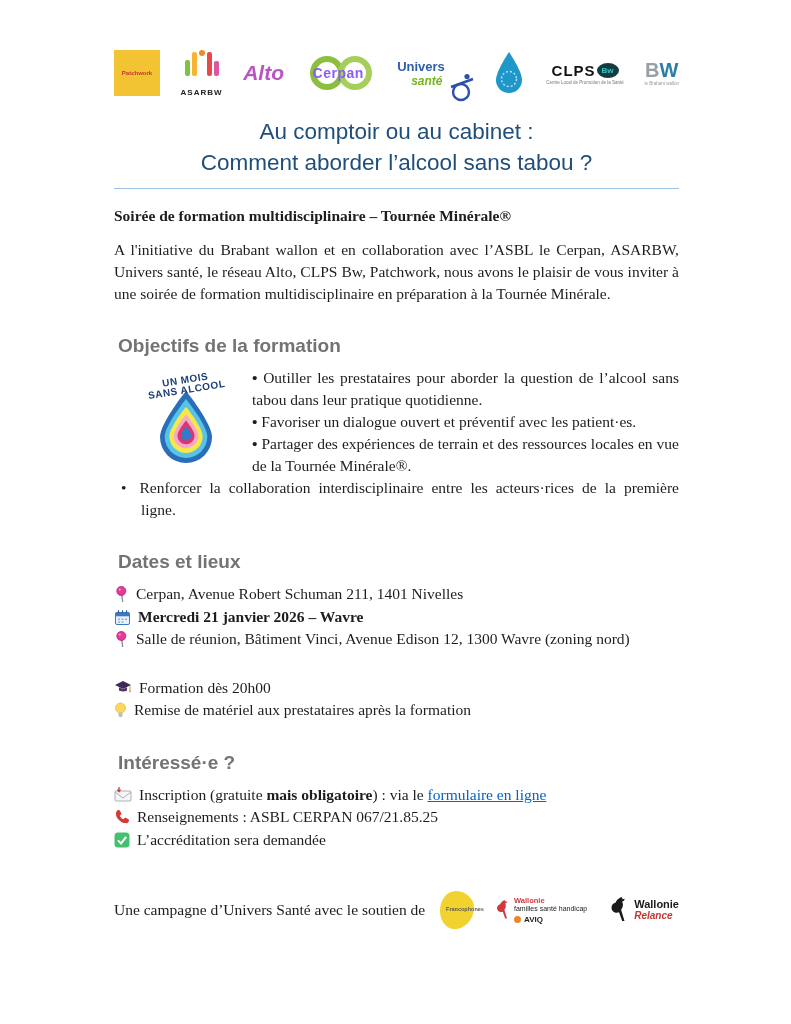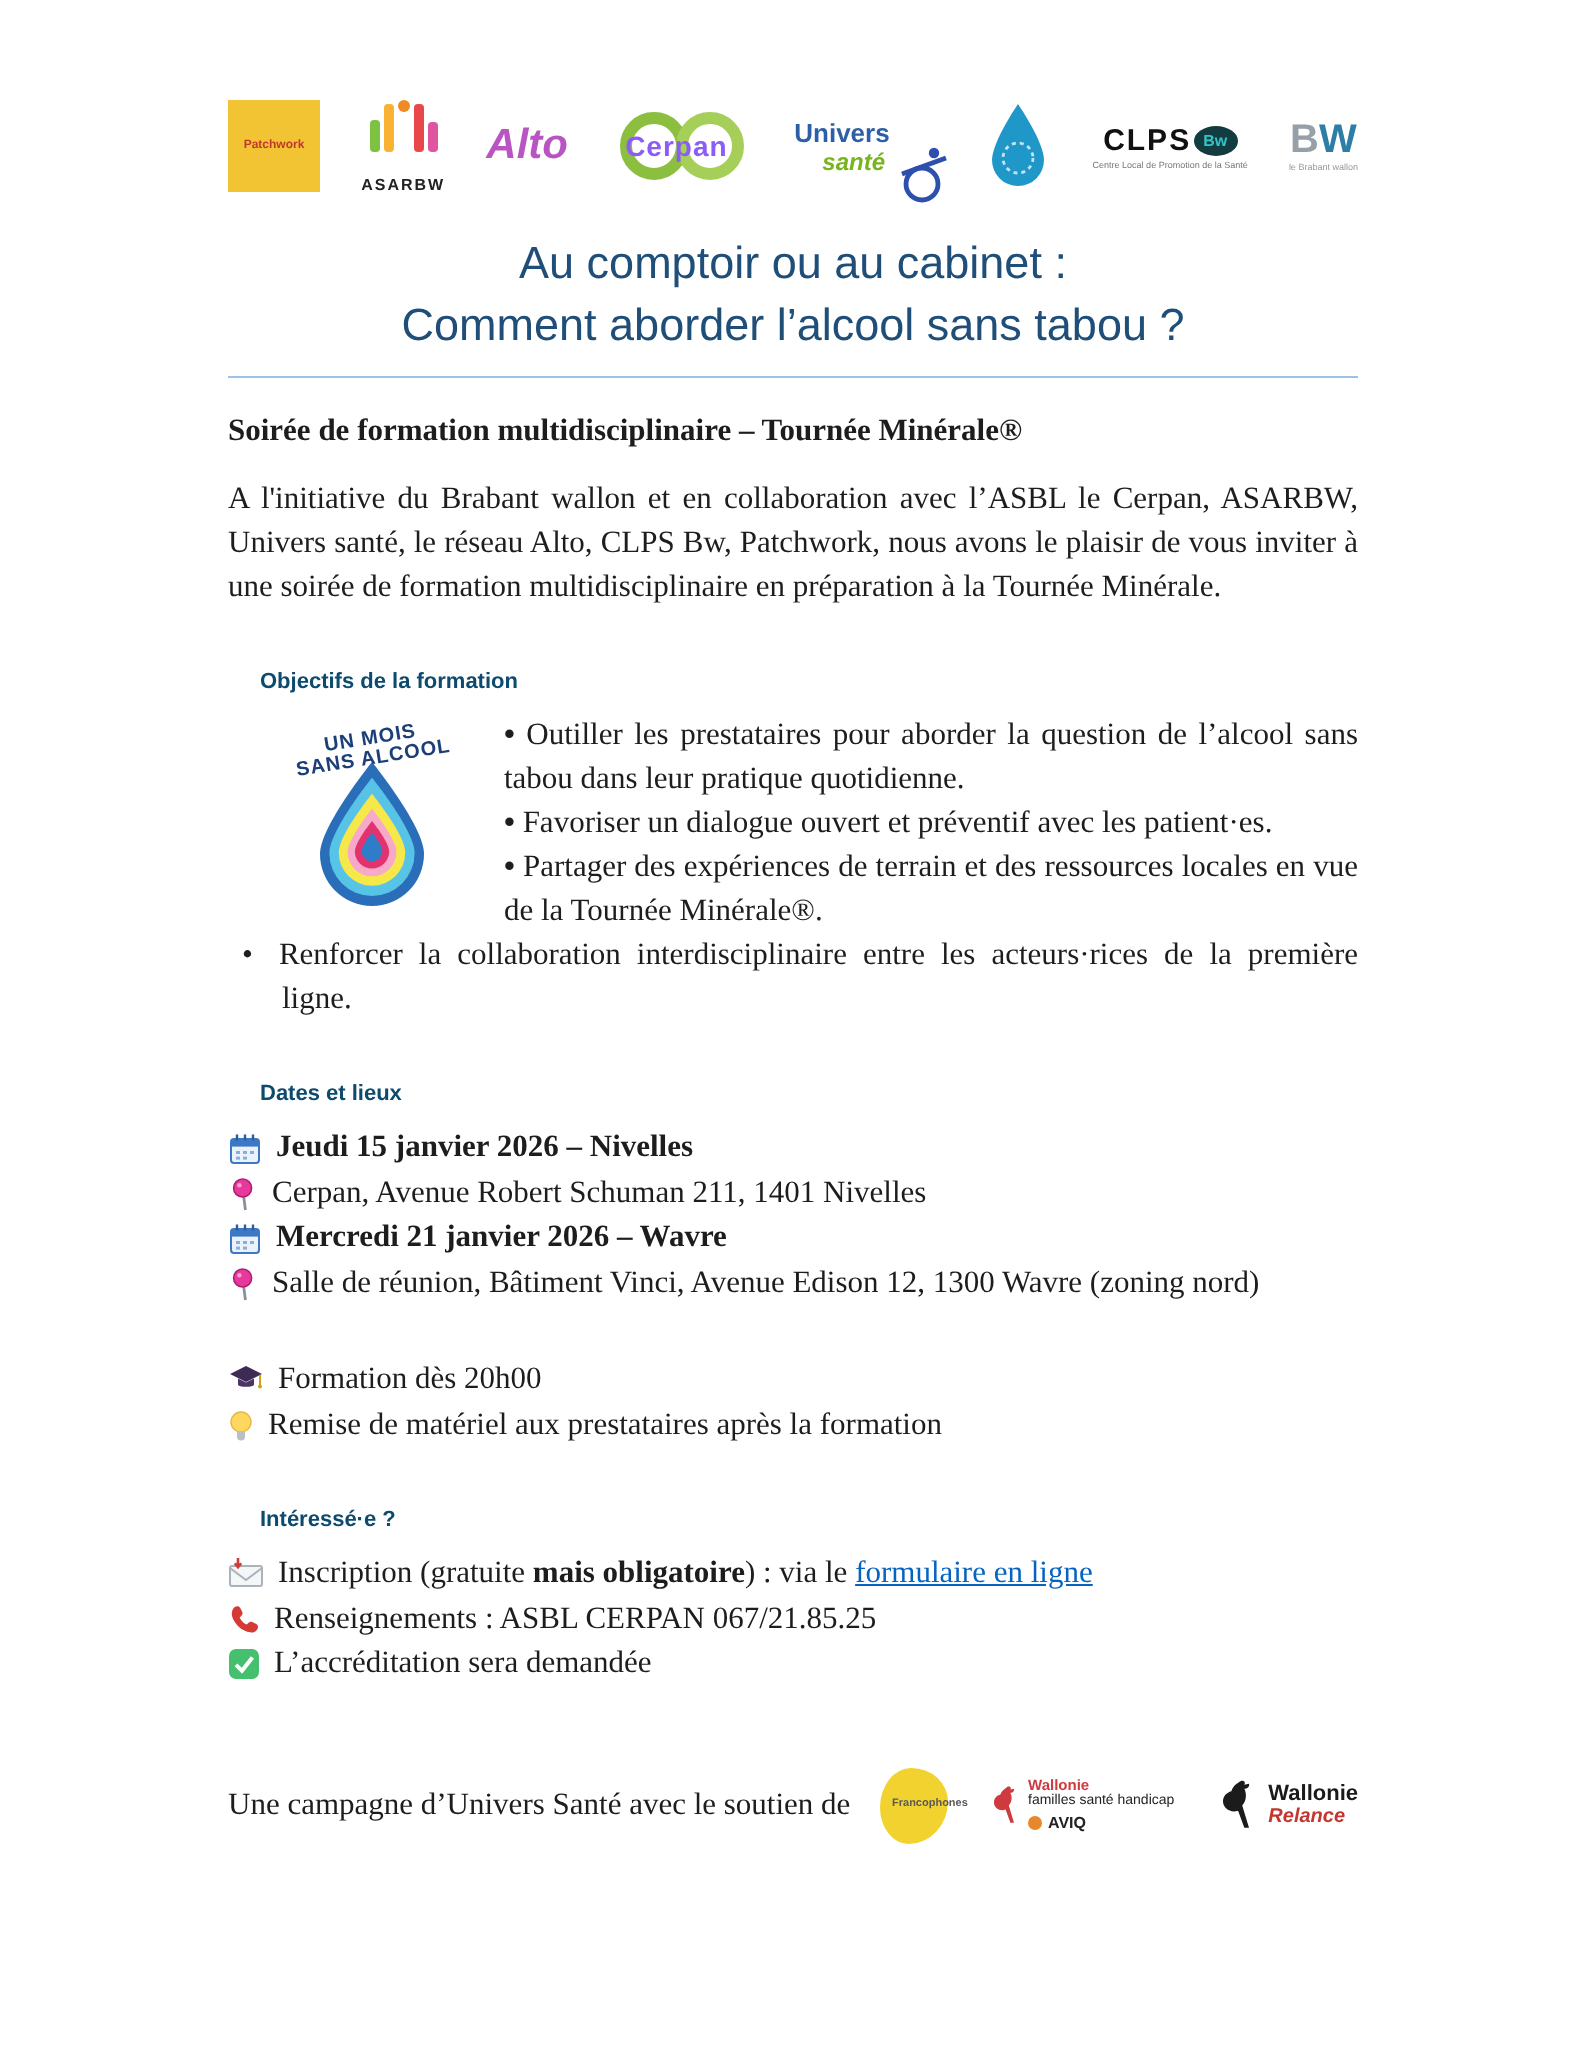--- a/index.html
+++ b/index.html
@@ -32,21 +32,21 @@
   .logo-bw .b { color:#98a0a7; } .logo-bw .w { color:#2d7ea6; }
   .logo-bw .bw-sub { font-size:4.5px; color:#999; margin-top:2px; }
 
   
   .title { text-align:center; font-family:"Liberation Sans", sans-serif; font-weight:400; color:#1f4e79; font-size:22.5px; line-height:31px; margin:16px 0 0 0; }
   .title-rule { border:none; border-top:1.5px solid #9cc3e5; margin:10px 0 0 0; }
 
   .subtitle { font-weight:bold; font-size:15.5px; margin:18px 0 0 0; }
   .intro-par { font-size:15.5px; line-height:22px; text-align:justify; margin:14px 0 0 0; }
 
-  h2.sec { font-family:"Liberation Sans", sans-serif; color:#0c4a6e; font-size:11px; font-weight:bold; margin:30px 0 10px 16px; }
+  h2.sec { font-family:"Liberation Sans", sans-serif; color:#737373; font-size:19px; font-weight:bold; margin:30px 0 10px 4px; }
 
   
   .objectives { font-size:15.5px; line-height:22px; }
   .umsa { float:left; width:100px; height:102px; margin:4px 16px 4px 22px; position:relative; }
   .umsa svg { position:absolute; left:0; top:0; }
   .umsa .umsa-text { position:absolute; left:2px; top:4px; transform:rotate(-9deg); font-family:"Liberation Sans", sans-serif; font-weight:bold; color:#1c3f77; font-size:10px; line-height:10px; text-align:center; width:96px; letter-spacing:.5px; }
   ul.obj-list { margin:0; padding:0; list-style:none; }
   ul.obj-list li { text-align:justify; }
   ul.obj-list li::before { content:"\2022\00a0"; font-weight:bold; }
   ul.obj-outer { margin:0; padding:0; list-style:none; }
@@ -180,37 +180,20 @@
       <li>Partager des expériences de terrain et des ressources locales en vue de la Tournée Minérale®.</li>
     </ul>
     <ul class="obj-outer">
       <li>Renforcer la collaboration interdisciplinaire entre les acteurs·rices de la première ligne.</li>
     </ul>
     <div style="clear:both"></div>
   </div>
 
   <h2 class="sec">Dates et lieux</h2>
   <div class="events">
-    <p class="iline bold">
-      <span class="ico">
-        <svg width="17" height="17" viewBox="0 0 17 17">
-            <rect x="1.5" y="3.5" width="14" height="12" rx="1.5" fill="#eaf3fb" stroke="#3c78c3"></rect>
-            <path d="M1.5 3.5 h14 v3.8 h-14 z" fill="#3c78c3"></path>
-            <path d="M4.5 1.2 v3 M8.5 1.2 v3 M12.5 1.2 v3" stroke="#2a5d9e" stroke-width="1.2" fill="none"></path>
-            <g fill="#3c78c3" opacity=".55">
-              <rect x="4" y="9.5" width="2" height="1.5"></rect>
-              <rect x="7.5" y="9.5" width="2" height="1.5"></rect>
-              <rect x="11" y="9.5" width="2" height="1.5"></rect>
-              <rect x="4" y="12.3" width="2" height="1.5"></rect>
-              <rect x="7.5" y="12.3" width="2" height="1.5"></rect>
-            </g>
-          </svg>
-      </span>
-      <span>Jeudi 15 janvier 2026 – Nivelles</span>
-    </p>
     <p class="iline">
       <span class="ico">
         <svg width="15" height="17" viewBox="0 0 15 17">
             <line x1="7.7" y1="8" x2="8.7" y2="16" stroke="#8a8f98" stroke-width="1.4"></line>
             <circle cx="7.3" cy="5" r="4.5" fill="#e6399b" stroke="#b01e74" stroke-width=".8"></circle>
             <circle cx="5.7" cy="3.6" r="1.1" fill="#ff9ed0"></circle>
           </svg>
       </span>
       <span>Cerpan, Avenue Robert Schuman 211, 1401 Nivelles</span>
     </p>

